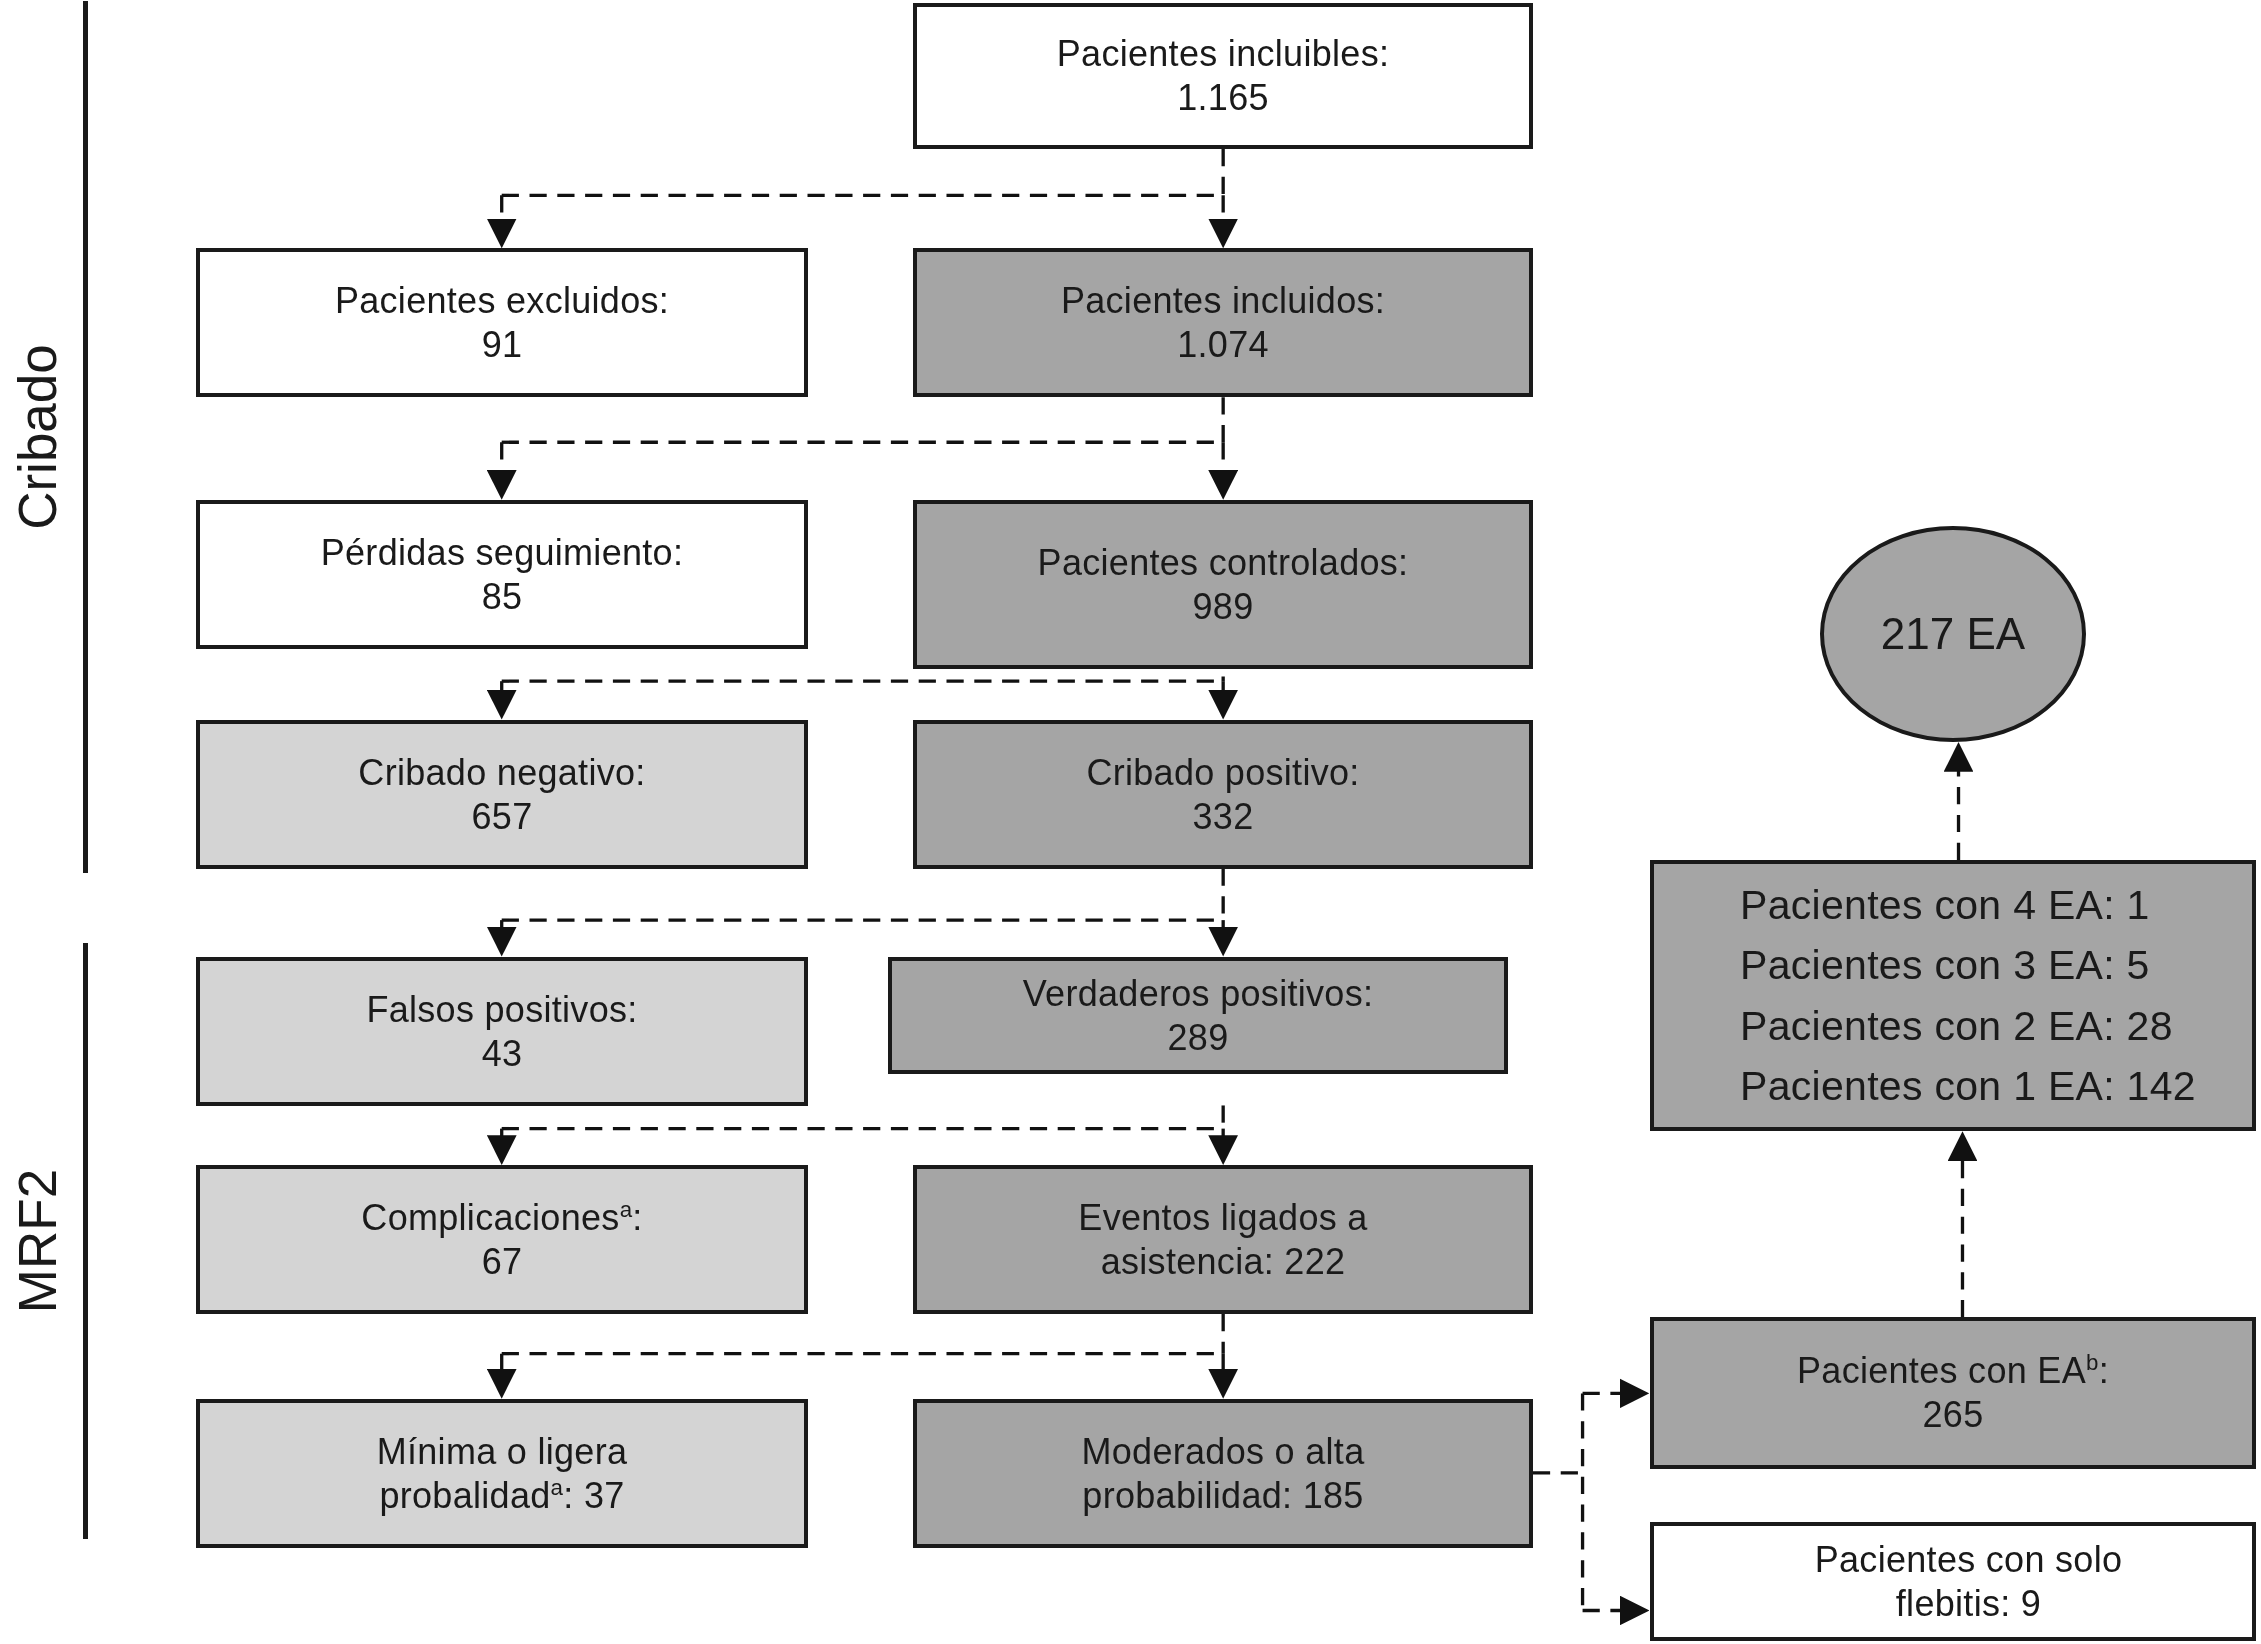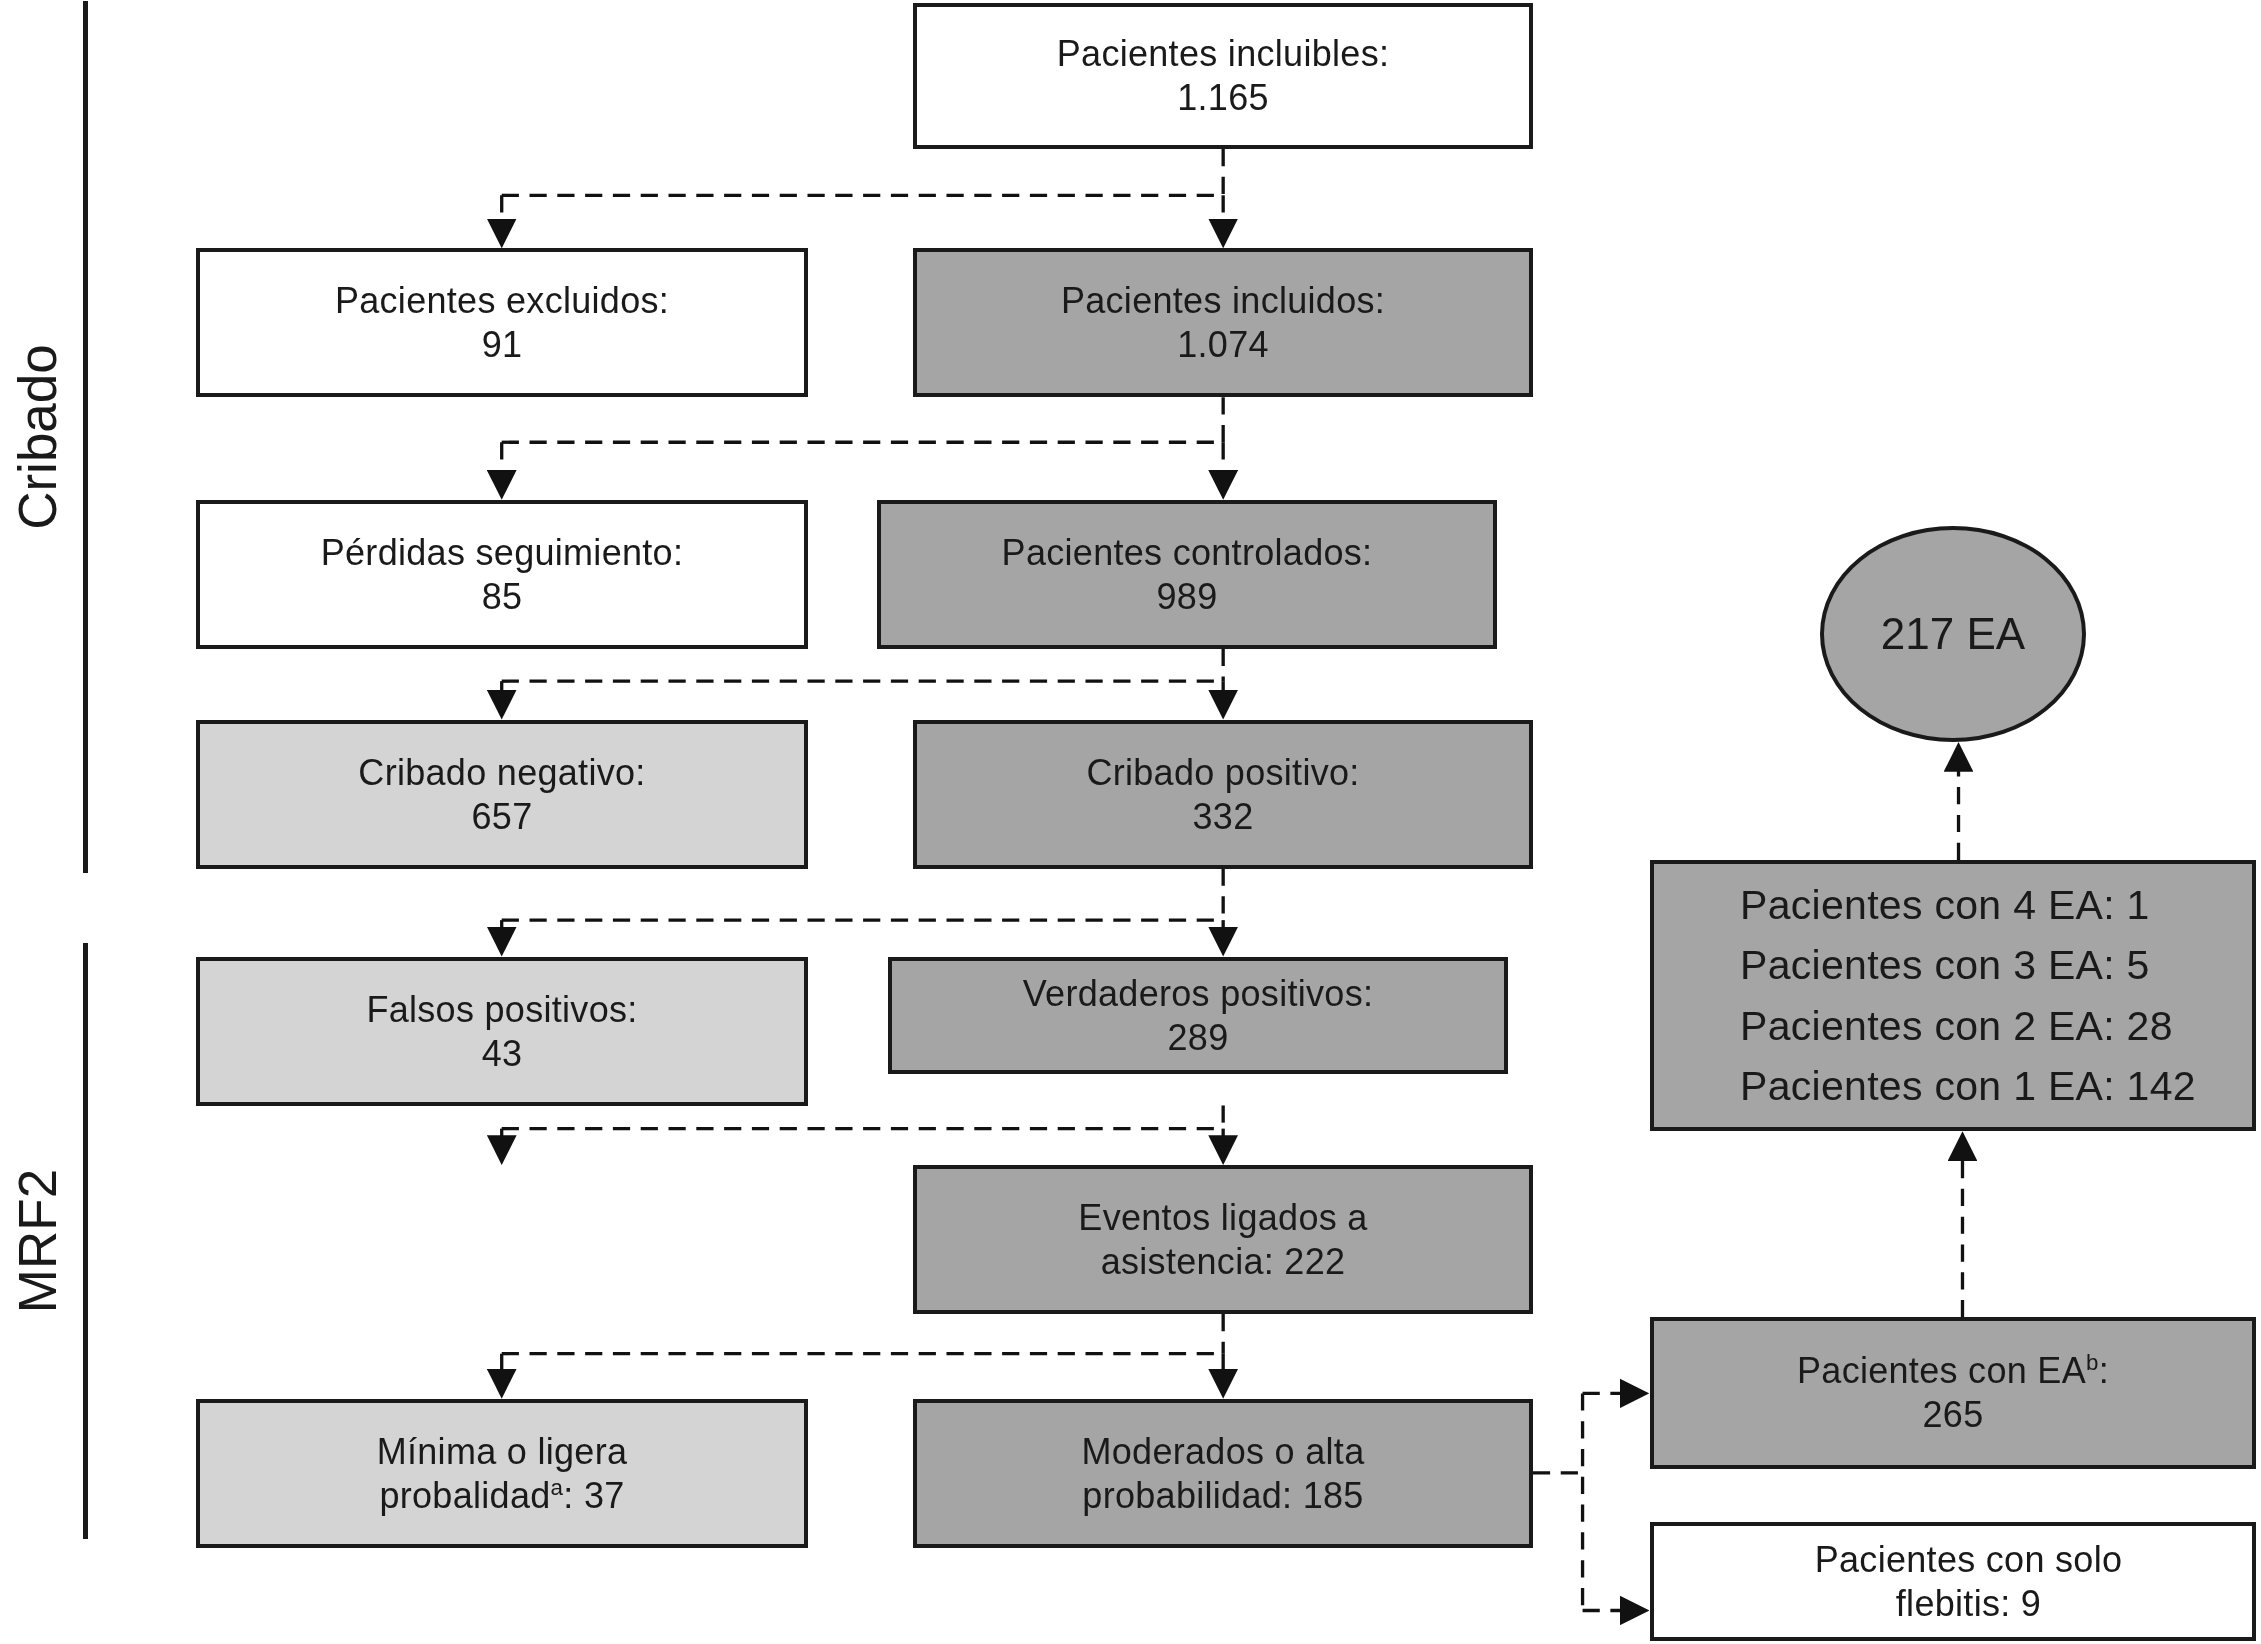--- a/index.html
+++ b/index.html
@@ -119,21 +119,21 @@
   </div>
   <div class="box dark" style="left:913px;top:248px;width:620px;height:149px;">
     <div>Pacientes incluidos:</div>
     <div>1.074</div>
   </div>
 
   <div class="box white" style="left:196px;top:500px;width:612px;height:149px;">
     <div>Pérdidas seguimiento:</div>
     <div>85</div>
   </div>
-  <div class="box dark" style="left:877px;top:500px;width:620px;height:149px;align-items:center;">
+  <div class="box dark" style="left:913px;top:500px;width:620px;height:169px;align-items:center;">
     <div>Pacientes controlados:</div>
     <div>989</div>
   </div>
 
   <div class="box light" style="left:196px;top:720px;width:612px;height:149px;">
     <div>Cribado negativo:</div>
     <div>657</div>
   </div>
   <div class="box dark" style="left:913px;top:720px;width:620px;height:149px;">
     <div>Cribado positivo:</div>
@@ -142,20 +142,24 @@
 
   <div class="box light" style="left:196px;top:957px;width:612px;height:149px;">
     <div>Falsos positivos:</div>
     <div>43</div>
   </div>
   <div class="box dark" style="left:888px;top:957px;width:620px;height:117px;">
     <div>Verdaderos positivos:</div>
     <div>289</div>
   </div>
 
+  <div class="box light" style="left:196px;top:1165px;width:612px;height:149px;">
+    <div><span>Complicaciones</span><sup>a</sup><span>:</span></div>
+    <div>67</div>
+  </div>
   <div class="box dark" style="left:913px;top:1165px;width:620px;height:149px;">
     <div>Eventos ligados a</div>
     <div>asistencia: 222</div>
   </div>
 
   <div class="box light" style="left:196px;top:1399px;width:612px;height:149px;">
     <div>Mínima o ligera</div>
     <div><span>probalidad</span><sup>a</sup><span>: 37</span></div>
   </div>
   <div class="box dark" style="left:913px;top:1399px;width:620px;height:149px;">

